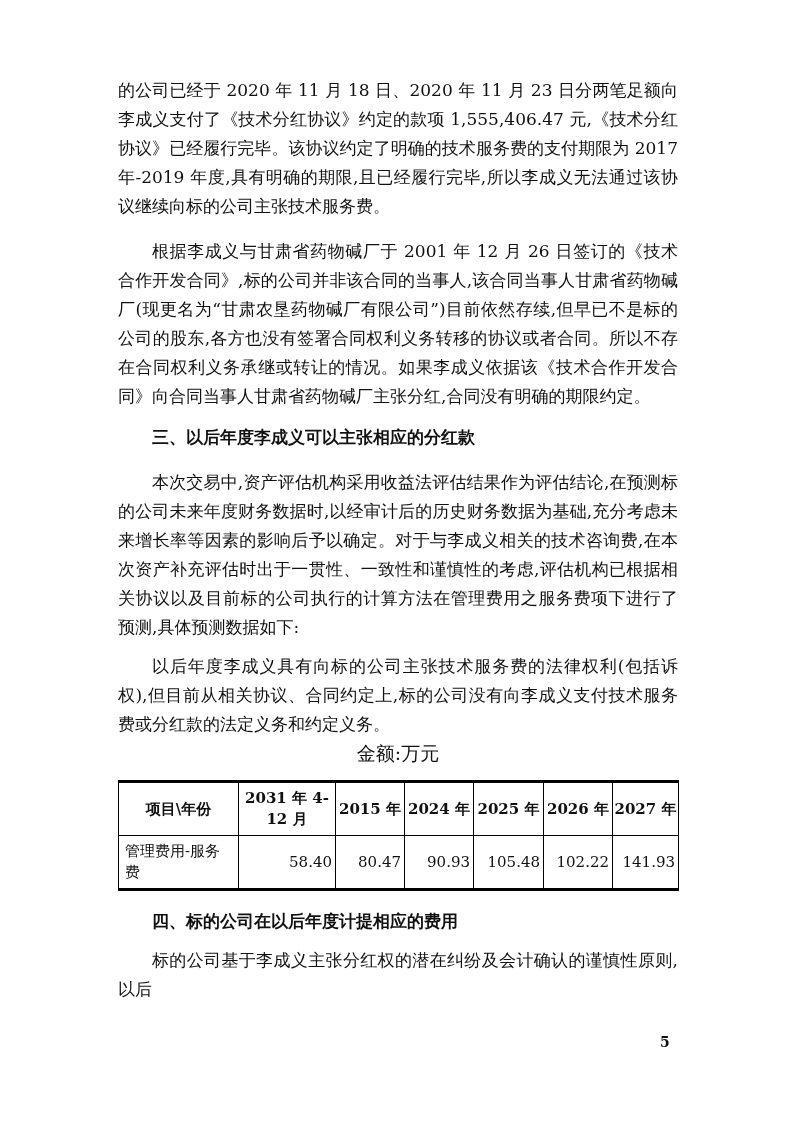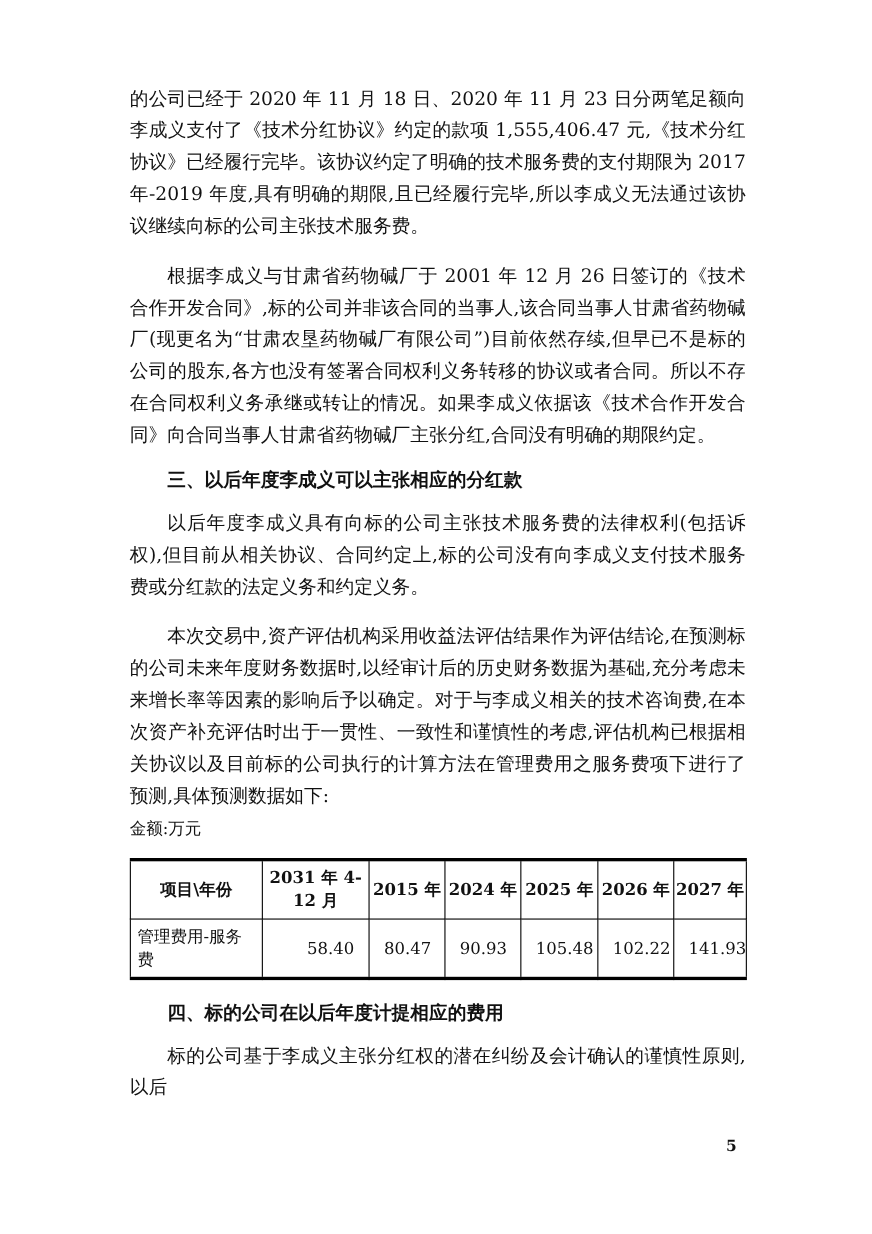--- a/index.html
+++ b/index.html
@@ -36,23 +36,23 @@
     font-size: 17px;
     line-height: 29px;
     font-weight: bold;
     text-indent: 2em;
     font-family: "DejaVu Sans", "Liberation Sans", sans-serif;
     margin-top: 12px;
   }
   h3.heading.second { margin-top: 16px; }
   .unit-line {
     margin-top: 4px;
-    font-size: 15px;
+    font-size: 19px;
     line-height: 21px;
-    text-align: left;
+    text-align: center;
   }
   table.forecast-table {
     width: 560px;
     border-collapse: collapse;
     table-layout: fixed;
     border-top: 3px solid #000;
     border-bottom: 3px solid #000;
     margin-top: 16px;
   }
   table.forecast-table th,
@@ -65,21 +65,21 @@
     font-weight: bold;
     text-align: center;
     padding: 5px 1px;
   }
   table.forecast-table td.label {
     text-align: left;
     padding: 5px 4px 5px 6px;
   }
   table.forecast-table td.num {
     text-align: right;
-    padding: 5px 13px;
+    padding: 5px 3px;
   }
   .col-item { width: 120px; }
   .col-y2022 { width: 97px; }
   .col-y2023 { width: 69px; }
   .col-y2024 { width: 69px; }
   .col-y2025 { width: 70px; }
   .col-y2026 { width: 69px; }
   .col-y2027 { width: 66px; }
   .page-number {
     position: absolute;
@@ -94,23 +94,23 @@
 
 <div class="page">
   <div class="content">
 
     <p class="body first">的公司已经于 2020 年 11 月 18 日、2020 年 11 月 23 日分两笔足额向李成义支付了《技术分红协议》约定的款项 1,555,406.47 元,《技术分红协议》已经履行完毕。该协议约定了明确的技术服务费的支付期限为 2017 年-2019 年度,具有明确的期限,且已经履行完毕,所以李成义无法通过该协议继续向标的公司主张技术服务费。</p>
 
     <p class="body">根据李成义与甘肃省药物碱厂于 2001 年 12 月 26 日签订的《技术合作开发合同》,标的公司并非该合同的当事人,该合同当事人甘肃省药物碱厂(现更名为“甘肃农垦药物碱厂有限公司”)目前依然存续,但早已不是标的公司的股东,各方也没有签署合同权利义务转移的协议或者合同。所以不存在合同权利义务承继或转让的情况。如果李成义依据该《技术合作开发合同》向合同当事人甘肃省药物碱厂主张分红,合同没有明确的期限约定。</p>
 
     <h3 class="heading">三、以后年度李成义可以主张相应的分红款</h3>
 
+    <p class="body">本次交易中,资产评估机构采用收益法评估结果作为评估结论,在预测标的公司未来年度财务数据时,以经审计后的历史财务数据为基础,充分考虑未来增长率等因素的影响后予以确定。对于与李成义相关的技术咨询费,在本次资产补充评估时出于一贯性、一致性和谨慎性的考虑,评估机构已根据相关协议以及目前标的公司执行的计算方法在管理费用之服务费项下进行了预测,具体预测数据如下:</p>
+
     <p class="body tight">以后年度李成义具有向标的公司主张技术服务费的法律权利(包括诉权),但目前从相关协议、合同约定上,标的公司没有向李成义支付技术服务费或分红款的法定义务和约定义务。</p>
-
-    <p class="body">本次交易中,资产评估机构采用收益法评估结果作为评估结论,在预测标的公司未来年度财务数据时,以经审计后的历史财务数据为基础,充分考虑未来增长率等因素的影响后予以确定。对于与李成义相关的技术咨询费,在本次资产补充评估时出于一贯性、一致性和谨慎性的考虑,评估机构已根据相关协议以及目前标的公司执行的计算方法在管理费用之服务费项下进行了预测,具体预测数据如下:</p>
 
     <div class="unit-line">金额:万元</div>
 
     <table class="forecast-table">
       <colgroup>
         <col class="col-item">
           <col class="col-y2022">
           <col class="col-y2023">
           <col class="col-y2024">
           <col class="col-y2025">

